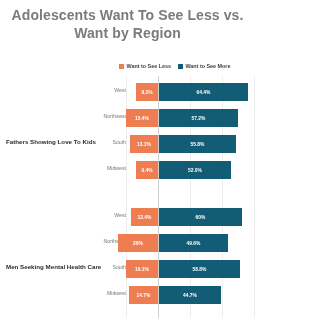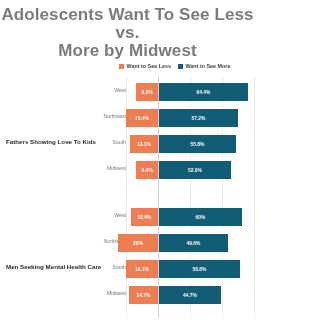--- a/index.html
+++ b/index.html
@@ -8,21 +8,21 @@
     background:#ffffff;
     font-family:"Liberation Sans", sans-serif;
     overflow:hidden;
     position:relative;
   }
   #chart-root{position:relative;width:255px;height:320px;}
 
   .title{
     position:absolute;left:0;top:6px;width:255px;
     text-align:center;
-    font-size:17px;font-weight:bold;color:#7b7b7b;
+    font-size:14px;font-weight:bold;color:#7b7b7b;
     line-height:18px;letter-spacing:.1px;
   }
 
   .legend{
     position:absolute;left:119px;top:63px;
     display:flex;align-items:center;gap:7px;
     font-size:5.4px;color:#3f3f3f;font-weight:bold;
   }
   .legend-item{display:flex;align-items:center;gap:2.5px;}
   .legend-swatch{width:5px;height:5px;display:block;}
@@ -53,21 +53,21 @@
   .bar-less{background:#ef7d52;}
   .bar-more{background:#125d75;}
 </style>
 </head>
 <body>
 
 <div id="chart-root">
 
   <div class="title">
     <div>Adolescents Want To See Less vs.</div>
-    <div>More by Midwest</div>
+    <div>Want by Region</div>
   </div>
 
   <div class="legend">
     <div class="legend-item">
       <span class="legend-swatch" style="background:#ef7d52"></span>
       <span>Want to See Less</span>
     </div>
     <div class="legend-item">
       <span class="legend-swatch" style="background:#125d75"></span>
       <span>Want to See More</span>

